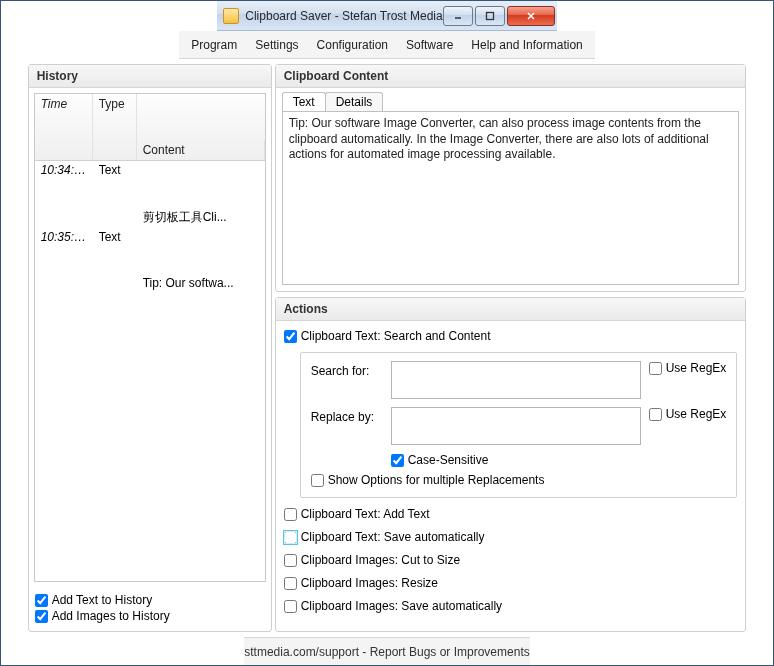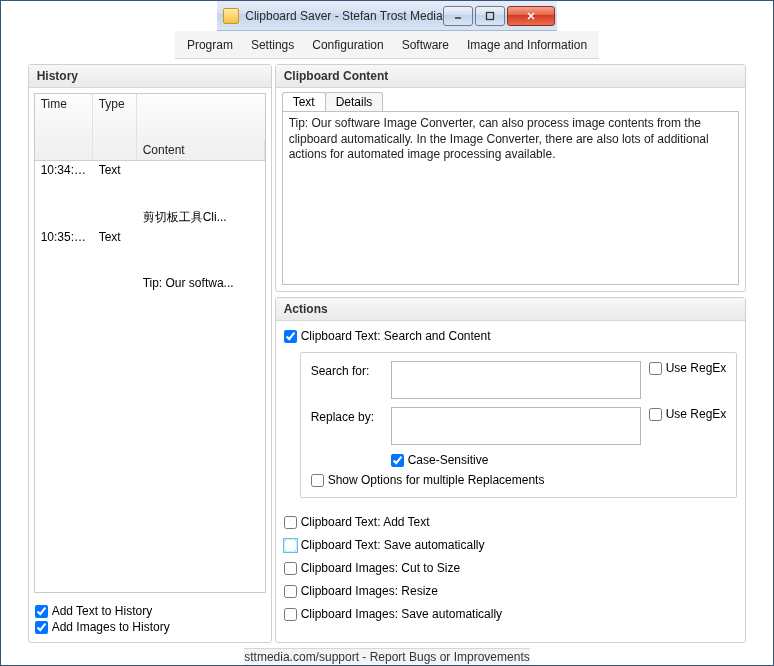--- a/index.html
+++ b/index.html
@@ -103,21 +103,21 @@
       display: flex;
       background: linear-gradient(#fdfdfd,#efefef);
       border-bottom: 1px solid #d0d0d0;
       font-weight: normal;
       color: #222;
     }
     .ht-head > div { padding: 3px 6px; border-right: 1px solid #e2e2e2; }
     .ht-body { flex: 1; overflow: auto; background: #fff; }
     .ht-row { display: flex; padding: 1px 0; }
     .ht-row > div { padding: 1px 6px; white-space: nowrap; overflow: hidden; text-overflow: ellipsis; }
-    .col-time { width: 58px; }
+    .col-time { width: 58px; font-style: italic; }
     .col-type { width: 44px; }
     .col-content { flex: 1; margin-top: 46px; }
     .hist-footer { padding: 4px 6px 6px; }
     .chk-line { display: flex; align-items: center; gap: 4px; margin: 2px 0; }
     
     .clip-panel { height: 228px; }
     .tabs-row { display: flex; padding: 4px 6px 0; gap: 0; }
     .tab {
       padding: 2px 10px;
       border: 1px solid #c0c0c0;
@@ -141,36 +141,36 @@
       color: #222;
       line-height: 1.3;
     }
     
     .actions-panel { flex: 1; }
     .actions-body { padding: 6px 8px; display: flex; flex-direction: column; gap: 5px; overflow: auto; }
     .sr-box {
       border: 1px solid #d0d0d0;
       border-radius: 2px;
       padding: 8px 10px 8px;
-      margin: 2px 0 10px 16px;
+      margin: 2px 0 2px 16px;
     }
     .sr-row { display: flex; align-items: flex-start; gap: 8px; margin-bottom: 8px; }
     .sr-label { width: 72px; padding-top: 3px; }
     .sr-input {
       width: 250px;
       height: 38px;
       border: 1px solid #b6b6b6;
       background: #fff;
       resize: none;
       font-family: inherit;
       font-size: 12px;
     }
     .sr-chk { display: flex; align-items: center; gap: 4px; }
     .statusbar {
-      height: 17px;
+      height: 28px;
       background: #f4f4f4;
       border-top: 1px solid #d6d6d6;
       display: flex;
       align-items: center;
       justify-content: center;
       color: #333;
     }
     input[type=checkbox] { width: 13px; height: 13px; margin: 0; }
     .chk-highlight input[type=checkbox] {
       outline: 1px solid #5cc2ea;
@@ -202,21 +202,21 @@
           </svg>
         </div>
     </div>
   </div>
 
   <div class="menubar">
     <div class="menu-item">Program</div>
     <div class="menu-item">Settings</div>
     <div class="menu-item">Configuration</div>
     <div class="menu-item">Software</div>
-    <div class="menu-item">Image and Information</div>
+    <div class="menu-item">Help and Information</div>
   </div>
 
   <div class="content">
 
     <div class="panel-group left">
       <div class="panel-header">History</div>
       <div class="history-table">
         <div class="ht-head">
           <div class="col-time">Time</div>
           <div class="col-type">Type</div>

